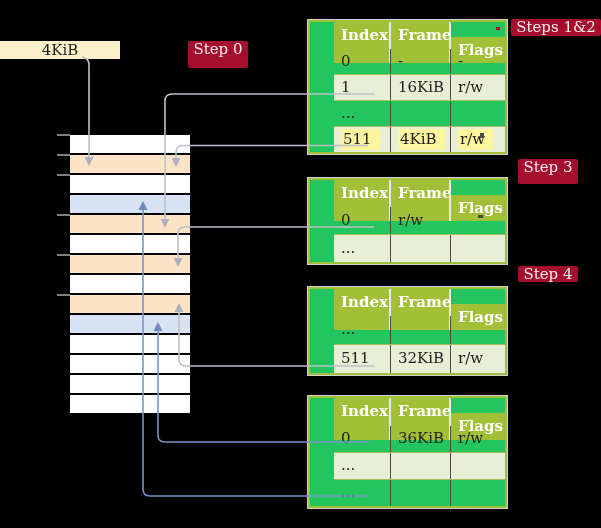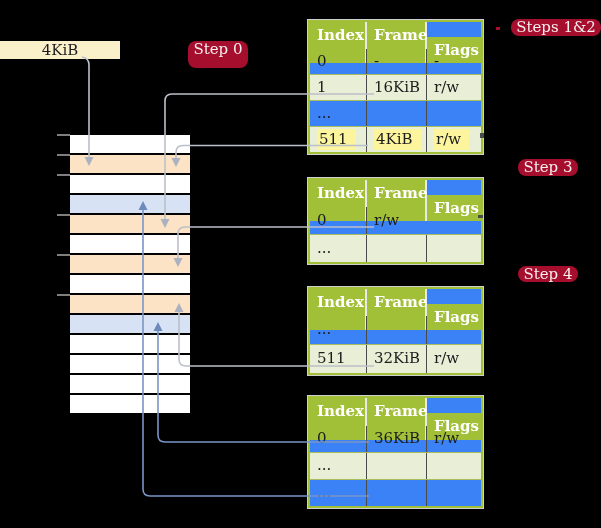--- a/index.html
+++ b/index.html
@@ -8,38 +8,38 @@
     font-family:"DejaVu Serif","Liberation Serif",serif;
   }
   
   .rootbox{
     position:absolute;left:0;top:41px;width:120px;height:18px;
     background:#faf0ca;color:#1c1c1c;font-size:15px;line-height:18px;text-align:center;
   }
   
   .steplabel{
     position:absolute;background:#a60e2e;color:#f7eeee;font-size:15px;
-    text-align:center;border-radius:8px;white-space:nowrap;
+    text-align:center;border-radius:2px;white-space:nowrap;
   }
   .step0{left:188px;top:41px;width:60px;height:27px;line-height:17px;}
   .steps12{left:511px;top:19px;width:90px;height:17px;line-height:17px;}
-  .step3{left:518px;top:159px;width:60px;height:17px;line-height:17px;}
+  .step3{left:518px;top:159px;width:60px;height:25px;line-height:17px;}
   .step4{left:518px;top:266px;width:60px;height:16px;line-height:16px;}
   
   .stack{position:absolute;left:70px;top:135px;width:120px;}
   .frow{height:18px;margin-bottom:2px;background:#fff;}
   .frow[data-color="white"]{background:#ffffff;}
   .frow[data-color="peach"]{background:#fde3c6;}
   .frow[data-color="blue"]{background:#d7e3f5;}
   .tick{position:absolute;left:57px;width:13px;height:2px;background:#7e7e7e;}
   
   .pagetable{
     position:absolute;left:308px;width:171px;
-    border:2px solid #a2c037;box-shadow:0 0 0 1px #d0d0d0;background:#3b82f6;
-    color:#1c1c1c;font-size:15px;
+    border:2px solid #a2c037;box-shadow:0 0 0 1px #d0d0d0;background:#22c55e;
+    color:#1c1c1c;font-size:15px;padding-left:24px;
   }
   .thead,.trow{display:grid;grid-template-columns:57px 60px 54px;}
   .h{
     background:#a2c037;color:#ffffff;font-weight:bold;
     padding-left:7px;border-right:2px solid #e9e9e9;box-sizing:border-box;
   }
   .h:last-child{border-right:none;margin-top:15px;}
   .c{
     padding-left:7px;border-right:1px solid #4a4a4a;box-sizing:border-box;
     overflow:hidden;white-space:nowrap;

